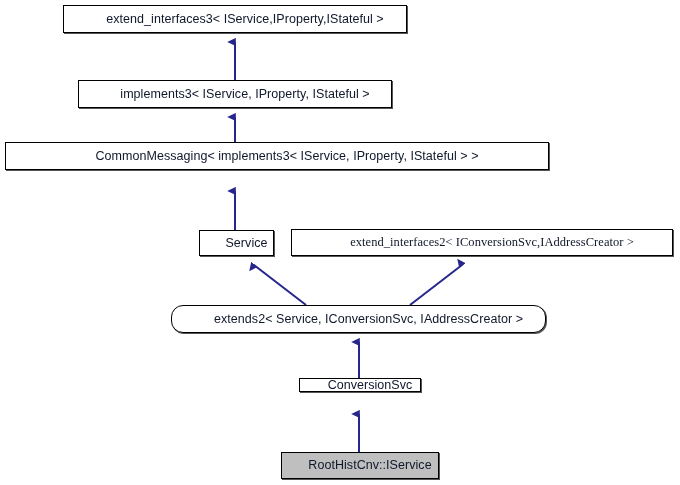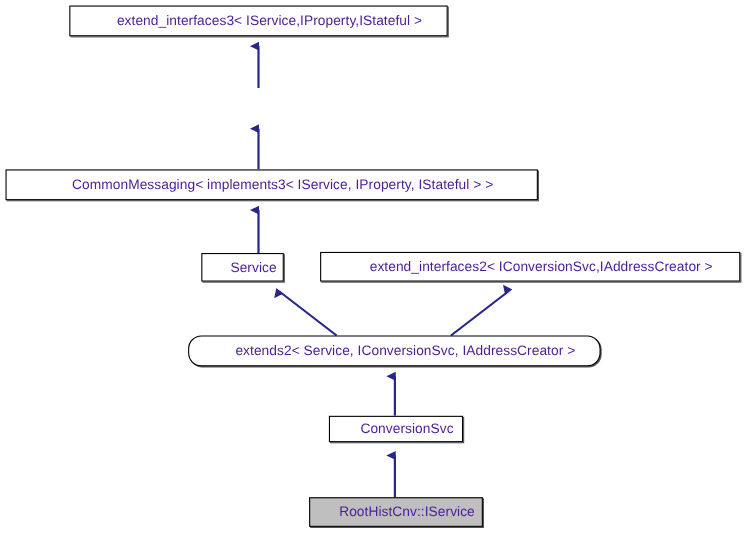--- a/index.html
+++ b/index.html
@@ -18,21 +18,21 @@
   .uml-node {
     position: absolute;
     box-sizing: border-box;
     border: 1px solid #000000;
     background: #ffffff;
     display: flex;
     align-items: center;
     justify-content: center;
     text-align: center;
     white-space: nowrap;
-    color: #4c1d95;
+    color: #0f172a;
     font-size: 12.5px;
     line-height: 1;
     letter-spacing: 0.05px;
     z-index: 3;
     box-shadow: 1px 1px 0 0 #555555;
     padding-left: 20px;
   }
   .uml-node.highlight {
     background: #bfbfbf;
   }
@@ -73,38 +73,41 @@
 
     <line x1="359" y1="378" x2="359" y2="342" stroke="#26268c" stroke-width="2" marker-end="url(#arrowhead-up)"></line>
 
     <line x1="359" y1="452" x2="359" y2="414" stroke="#26268c" stroke-width="2" marker-end="url(#arrowhead-up)"></line>
   </svg>
 
   <div class="uml-node" style="left: 63px; top: 5px; width: 344px; height: 28px; background: rgb(255, 255, 255); border-color: rgb(0, 0, 0);">
     <span class="node-label">extend_interfaces3&lt; IService,IProperty,IStateful &gt;</span>
   </div>
 
+  <div class="uml-node" style="left: 78px; top: 80px; width: 314px; height: 28px; background: rgb(255, 255, 255); border-color: rgb(0, 0, 0);">
+    <span class="node-label">implements3&lt; IService, IProperty, IStateful &gt;</span>
+  </div>
 
-  <div class="uml-node" style="left: 5px; top: 154px; width: 484px; height: 28px; background: rgb(255, 255, 255); border-color: rgb(0, 0, 0);">
+  <div class="uml-node" style="left: 5px; top: 142px; width: 544px; height: 28px; background: rgb(255, 255, 255); border-color: rgb(0, 0, 0);">
     <span class="node-label">CommonMessaging&lt; implements3&lt; IService, IProperty, IStateful &gt; &gt;</span>
   </div>
 
-  <div class="uml-node" style="left: 183px; top: 230px; width: 75px; height: 26px; background: rgb(255, 255, 255); border-color: rgb(0, 0, 0);">
+  <div class="uml-node" style="left: 199px; top: 230px; width: 75px; height: 26px; background: rgb(255, 255, 255); border-color: rgb(0, 0, 0);">
     <span class="node-label">Service</span>
   </div>
 
-  <div class="uml-node" style="left: 291px; top: 229px; width: 382px; height: 27px; background: rgb(255, 255, 255); border-color: rgb(0, 0, 0);">
+  <div class="uml-node" style="left: 291px; top: 229px; width: 382px; height: 27px; background: rgb(255, 255, 255); border-color: rgb(0, 0, 0); font-family: Liberation Serif, serif;">
     <span class="node-label">extend_interfaces2&lt; IConversionSvc,IAddressCreator &gt;</span>
   </div>
 
   <div class="uml-node" style="left: 171px; top: 305px; width: 375px; height: 28px; background: rgb(255, 255, 255); border-color: rgb(0, 0, 0); border-radius: 12px;">
     <span class="node-label">extends2&lt; Service, IConversionSvc, IAddressCreator &gt;</span>
   </div>
 
-  <div class="uml-node" style="left: 299px; top: 378px; width: 122px; height: 24px; background: rgb(255, 255, 255); border-color: rgb(0, 0, 0);">
+  <div class="uml-node" style="left: 299px; top: 378px; width: 122px; height: 14px; background: rgb(255, 255, 255); border-color: rgb(0, 0, 0);">
     <span class="node-label">ConversionSvc</span>
   </div>
 
   <div class="uml-node highlight" style="left: 281px; top: 452px; width: 158px; height: 27px; background: rgb(191, 191, 191); border-color: rgb(0, 0, 0);">
     <span class="node-label">RootHistCnv::IService</span>
   </div>
 
 </div>
 
 </body></html>

